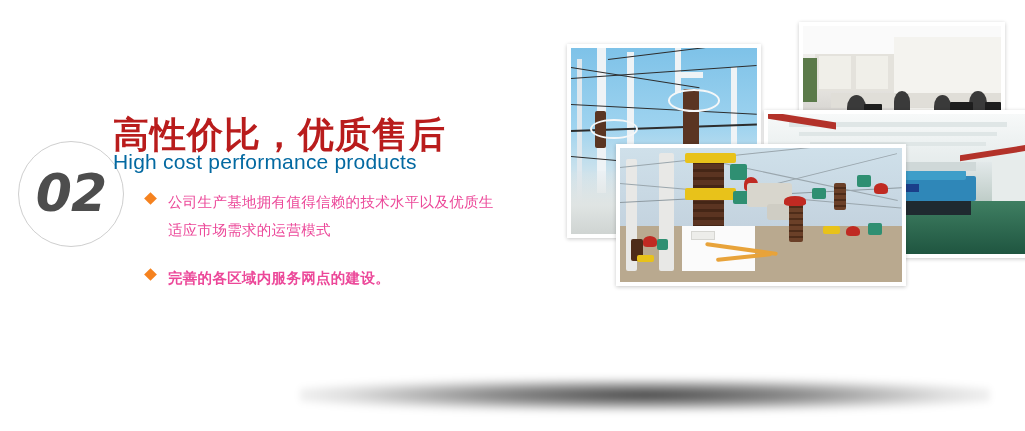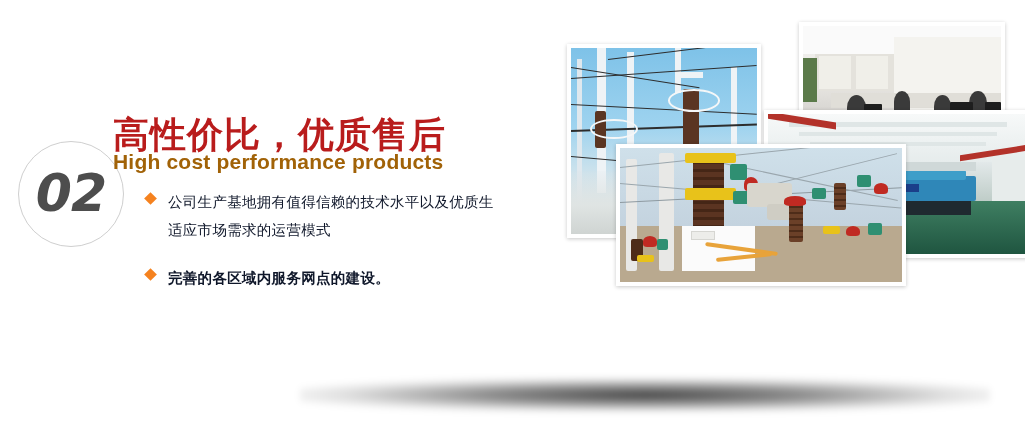--- a/index.html
+++ b/index.html
@@ -27,33 +27,33 @@
   }
 
   .headline{
     position:absolute;left:113px;top:114px;
     font-family:"DejaVu Sans","Liberation Sans",sans-serif;
     font-size:36px;font-weight:bold;letter-spacing:1px;
     color:#b91c1c;line-height:1.15;white-space:nowrap;
   }
   .subhead{
     position:absolute;left:113px;top:149px;
-    font-size:21px;font-weight:bold;letter-spacing:0.2px;
-    color:#a16207;line-height:1.2;white-space:nowrap;
+    font-size:21px;font-weight:normal;letter-spacing:0.2px;
+    color:#0369a1;line-height:1.2;white-space:nowrap;
   }
 
   .bullets{position:absolute;left:146px;top:188px;width:430px;}
   .bullet{position:relative;padding-left:22px;margin-bottom:14px;}
   .bullet:last-child{margin-bottom:0;}
   .dia{
     position:absolute;left:0;top:6px;width:9px;height:9px;
     background:#F5821F;transform:rotate(45deg);
   }
   .btext{
-    font-size:14.5px;color:#0f172a;line-height:28px;
+    font-size:14.5px;color:#ec4899;line-height:28px;
     letter-spacing:0.3px;
   }
   .bullet-2{margin-top:20px;font-weight:bold;}
 
   
   .collage{position:absolute;left:0;top:0;width:1025px;height:431px;}
   .photo{
     position:absolute;border:4px solid #ffffff;box-sizing:border-box;
     overflow:hidden;background:#dfe6ea;
     box-shadow:0 1px 4px rgba(0,0,0,.22);

